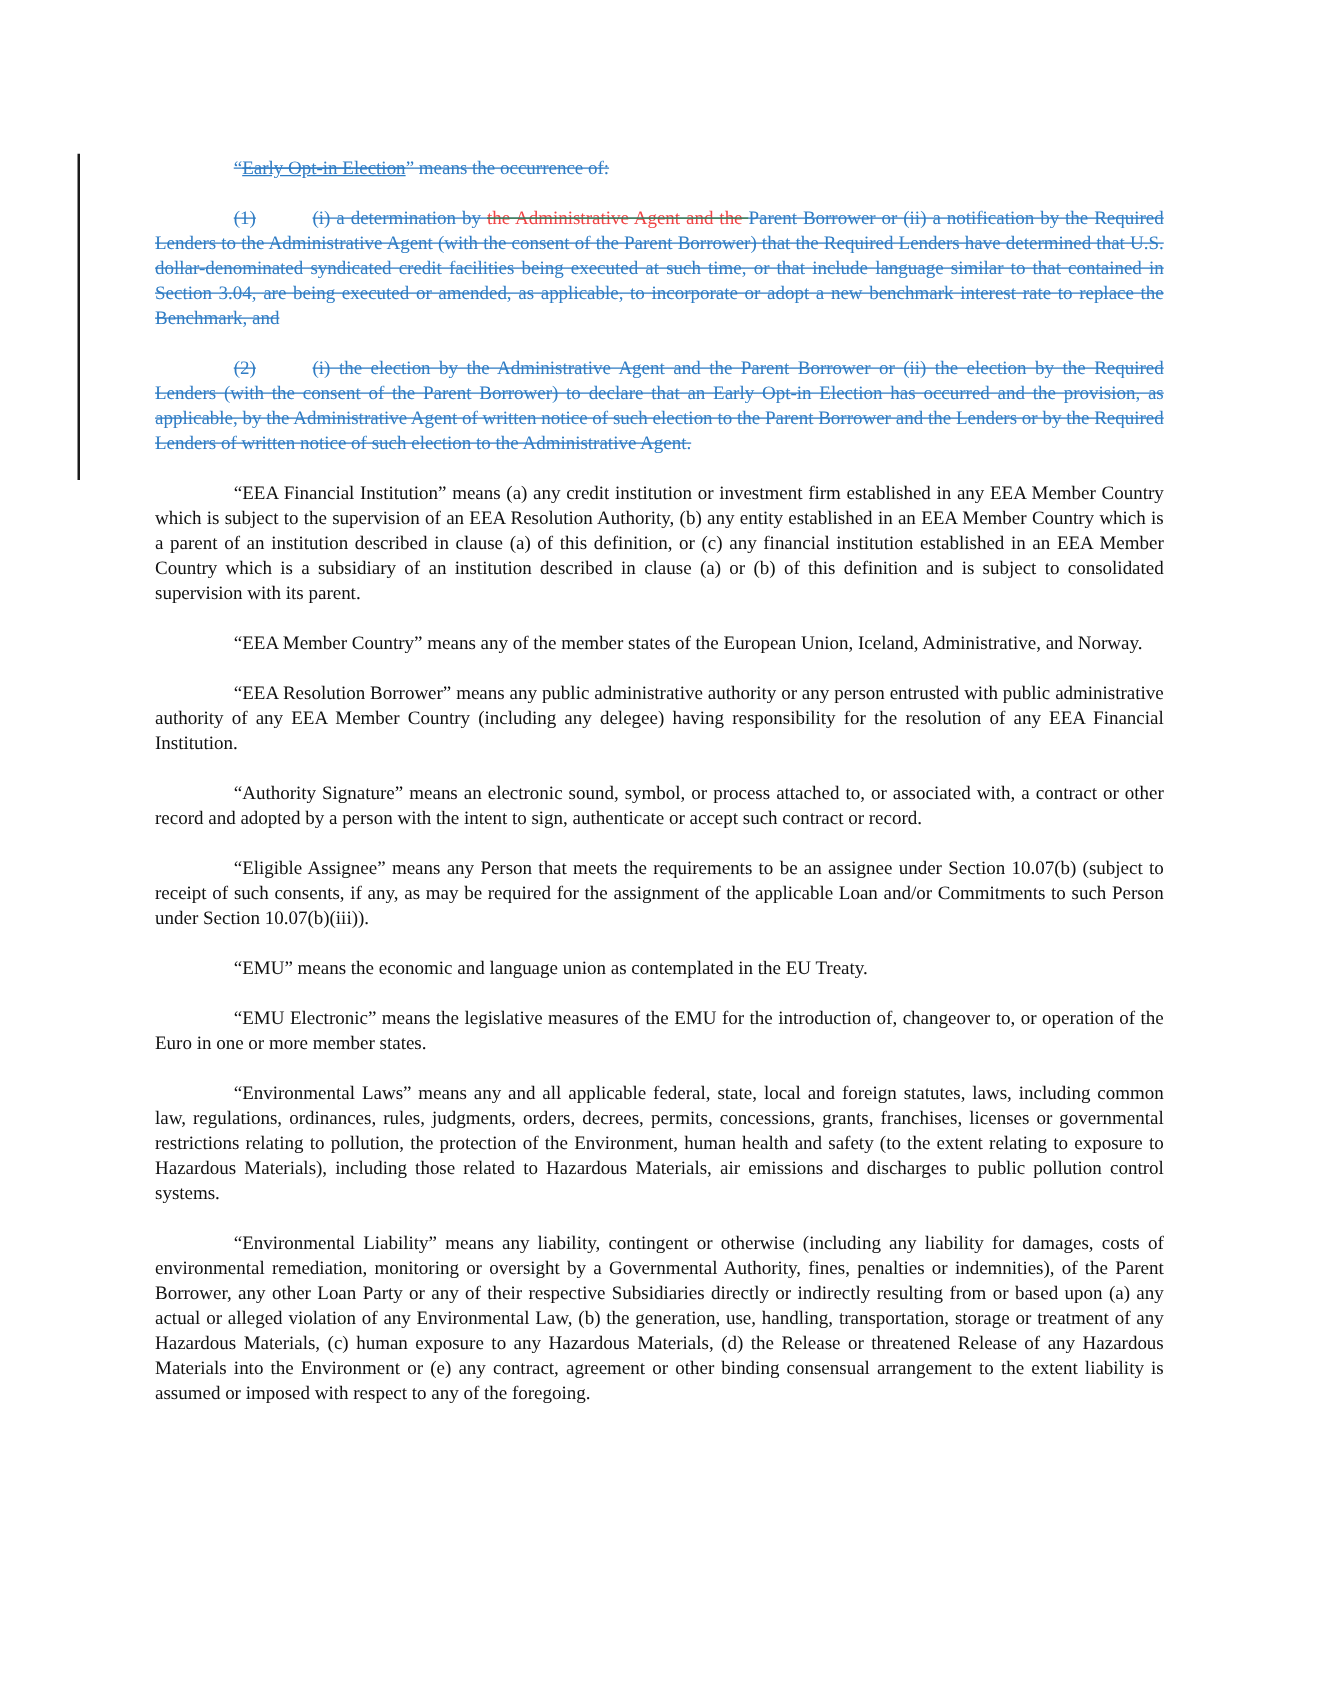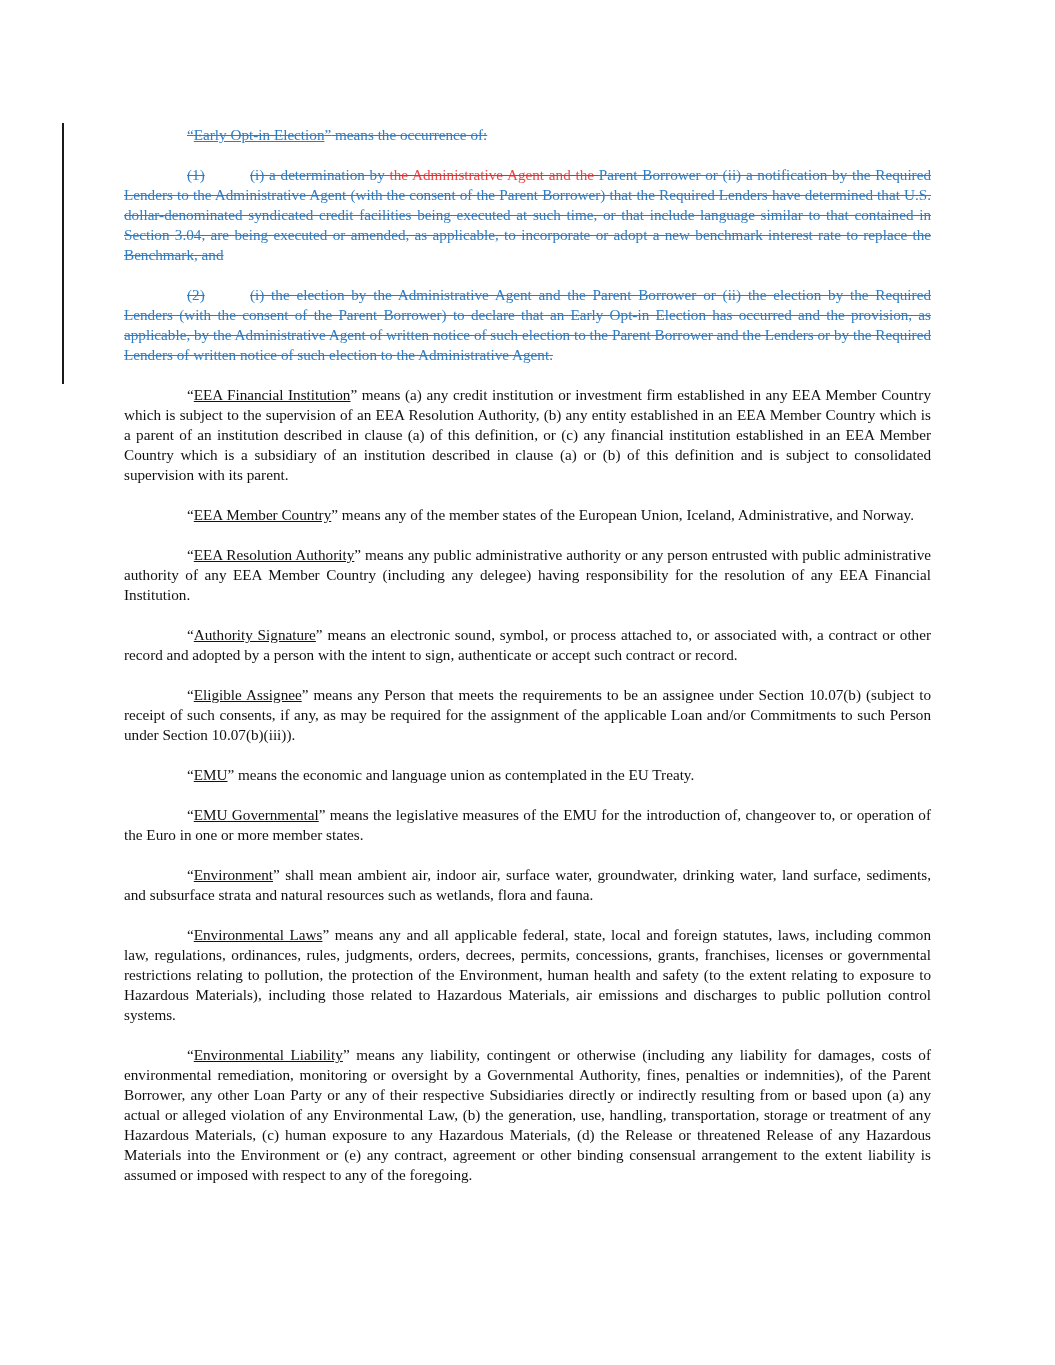--- a/index.html
+++ b/index.html
@@ -50,21 +50,20 @@
   }
   .para.deleted .del-green {
     color: #ef4444;
     text-decoration: line-through;
     text-decoration-color: #3f7a3a;
   }
   .para.title-line {
     text-align: left;
   }
   .term {
-    text-decoration: underline;
   }
   .para.deleted .term {
     text-decoration: underline line-through;
   }
   .num-tab {
     display: inline-block;
     width: 63px;
     text-indent: 0;
   }
   .para.deleted .num-tab {
@@ -83,30 +82,29 @@
     <p class="para deleted title-line"><span>“</span><span class="term">Early Opt-in Election</span><span>”</span><span> means the occurrence of:</span></p>
 
     <p class="para deleted"><span class="num-tab">(1)</span><span>(i) a determination by </span><span class="del-green">the Administrative Agent and the </span><span>Parent Borrower or (ii) a notification by the Required Lenders to the Administrative Agent (with the consent of the Parent Borrower) that the Required Lenders have determined that U.S. dollar-denominated syndicated credit facilities being executed at such time, or that include language similar to that contained in Section 3.04, are being executed or amended, as applicable, to incorporate or adopt a new benchmark interest rate to replace the Benchmark, and</span></p>
 
     <p class="para deleted"><span class="num-tab">(2)</span><span>(i) the election by the Administrative Agent and the Parent Borrower or (ii) the election by the Required Lenders (with the consent of the Parent Borrower) to declare that an Early Opt-in Election has occurred and the provision, as applicable, by the Administrative Agent of written notice of such election to the Parent Borrower and the Lenders or by the Required Lenders of written notice of such election to the Administrative Agent.</span></p>
 
     <p class="para"><span> “</span><span class="term">EEA Financial Institution</span><span>”</span><span> means (a) any credit institution or investment firm established in any EEA Member Country which is subject to the supervision of an EEA Resolution Authority, (b) any entity established in an EEA Member Country which is a parent of an institution described in clause (a) of this definition, or (c) any financial institution established in an EEA Member Country which is a subsidiary of an institution described in clause (a) or (b) of this definition and is subject to consolidated supervision with its parent.</span></p>
 
     <p class="para"><span>“</span><span class="term">EEA Member Country</span><span>”</span><span> means any of the member states of the European Union, Iceland, Administrative, and Norway.</span></p>
 
-    <p class="para"><span>“</span><span class="term">EEA Resolution Authority</span><span>”</span><span> means any public administrative authority or any person entrusted with public administrative authority of any EEA Member Country (including any delegee) having responsibility for the resolution of any EEA Financial Institution.</span></p>
+    <p class="para"><span>“</span><span class="term">EEA Resolution Borrower</span><span>”</span><span> means any public administrative authority or any person entrusted with public administrative authority of any EEA Member Country (including any delegee) having responsibility for the resolution of any EEA Financial Institution.</span></p>
 
     <p class="para"><span>“</span><span class="term">Authority Signature</span><span>”</span><span> means an electronic sound, symbol, or process attached to, or associated with, a contract or other record and adopted by a person with the intent to sign, authenticate or accept such contract or record.</span></p>
 
     <p class="para"><span>“</span><span class="term">Eligible Assignee</span><span>”</span><span> means any Person that meets the requirements to be an assignee under Section 10.07(b) (subject to receipt of such consents, if any, as may be required for the assignment of the applicable Loan and/or Commitments to such Person under Section 10.07(b)(iii)).</span></p>
 
     <p class="para"><span>“</span><span class="term">EMU</span><span>”</span><span> means the economic and language union as contemplated in the EU Treaty.</span></p>
 
-    <p class="para"><span>“</span><span class="term">EMU Governmental</span><span>”</span><span> means the legislative measures of the EMU for the introduction of, changeover to, or operation of the Euro in one or more member states.</span></p>
+    <p class="para"><span>“</span><span class="term">EMU Electronic</span><span>”</span><span> means the legislative measures of the EMU for the introduction of, changeover to, or operation of the Euro in one or more member states.</span></p>
 
-    <p class="para"><span>“</span><span class="term">Environment</span><span>”</span><span> shall mean ambient air, indoor air, surface water, groundwater, drinking water, land surface, sediments, and subsurface strata and natural resources such as wetlands, flora and fauna.</span></p>
 
     <p class="para"><span>“</span><span class="term">Environmental Laws</span><span>”</span><span> means any and all applicable federal, state, local and foreign statutes, laws, including common law, regulations, ordinances, rules, judgments, orders, decrees, permits, concessions, grants, franchises, licenses or governmental restrictions relating to pollution, the protection of the Environment, human health and safety (to the extent relating to exposure to Hazardous Materials), including those related to Hazardous Materials, air emissions and discharges to public pollution control systems.</span></p>
 
     <p class="para"><span>“</span><span class="term">Environmental Liability</span><span>”</span><span> means any liability, contingent or otherwise (including any liability for damages, costs of environmental remediation, monitoring or oversight by a Governmental Authority, fines, penalties or indemnities), of the Parent Borrower, any other Loan Party or any of their respective Subsidiaries directly or indirectly resulting from or based upon (a) any actual or alleged violation of any Environmental Law, (b) the generation, use, handling, transportation, storage or treatment of any Hazardous Materials, (c) human exposure to any Hazardous Materials, (d) the Release or threatened Release of any Hazardous Materials into the Environment or (e) any contract, agreement or other binding consensual arrangement to the extent liability is assumed or imposed with respect to any of the foregoing.</span></p>
 
   </div>
 </div>
 
 </body></html>

